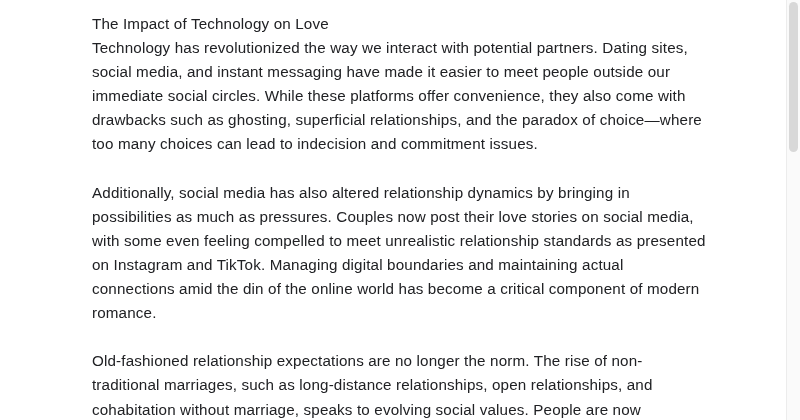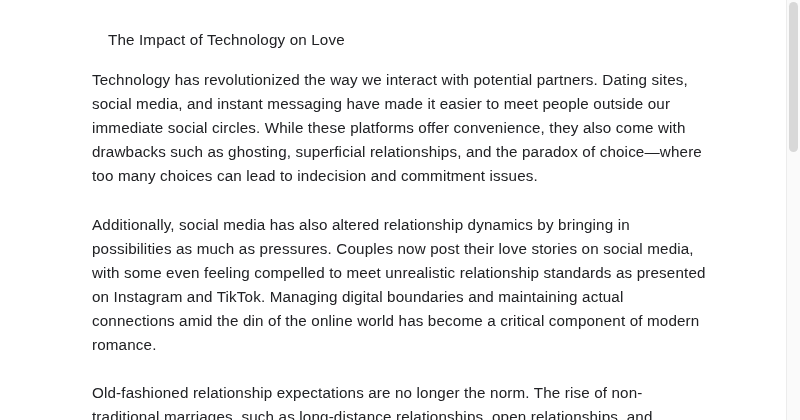--- a/index.html
+++ b/index.html
@@ -21,21 +21,21 @@
     box-sizing: border-box;
     padding: 12px 90px 0 92px;
   }
   .doc-body {
     font-size: 15.2px;
     line-height: 24.1px;
     color: #202124;
     letter-spacing: 0.01em;
   }
   .heading {
-    margin: 16px;
+    margin: 0;
     font-size: 15.2px;
     font-weight: 400;
     line-height: 24.1px;
     color: #202124;
   }
   .para {
     margin: 0;
     font-size: 15.2px;
     font-weight: 400;
     line-height: 24.1px;

